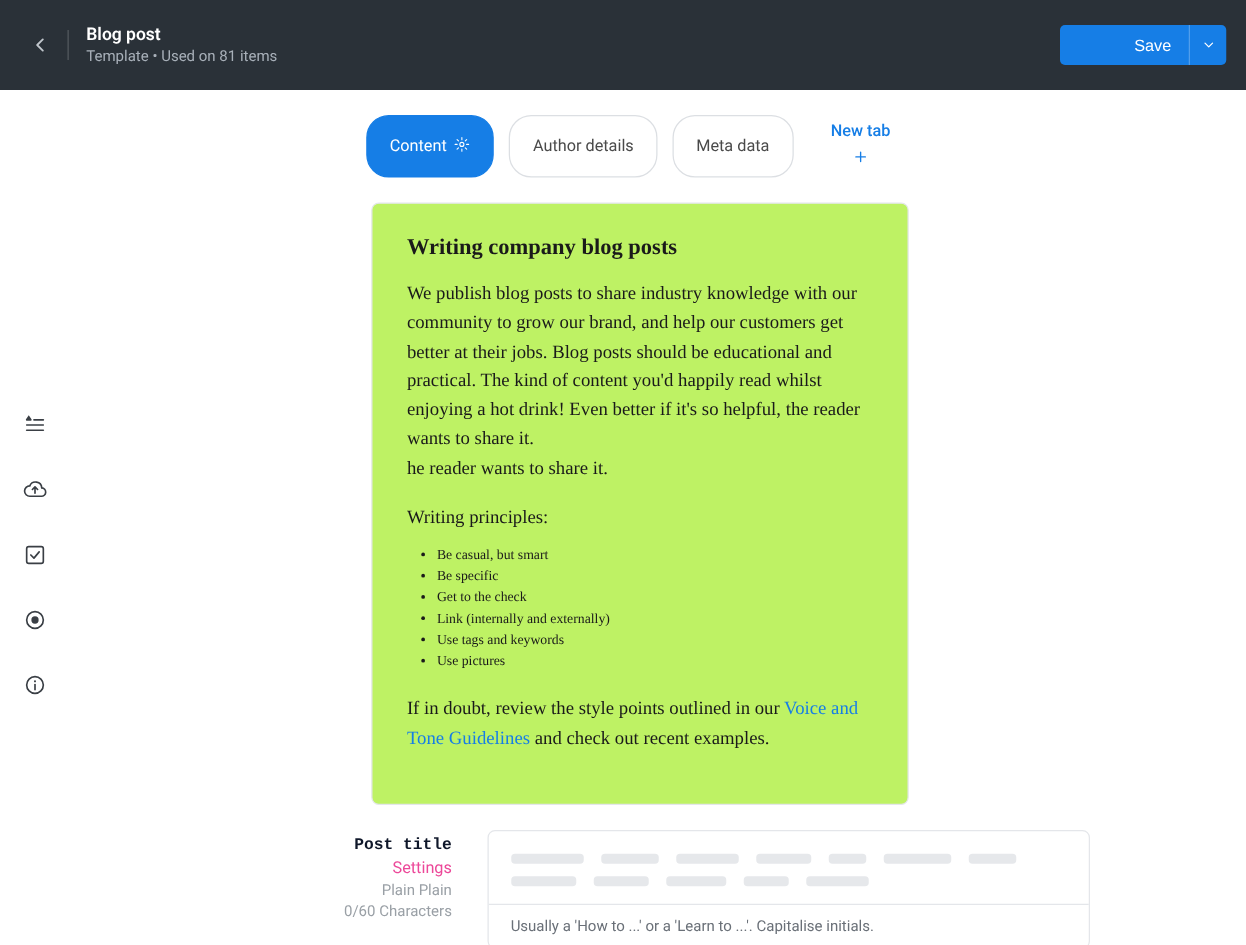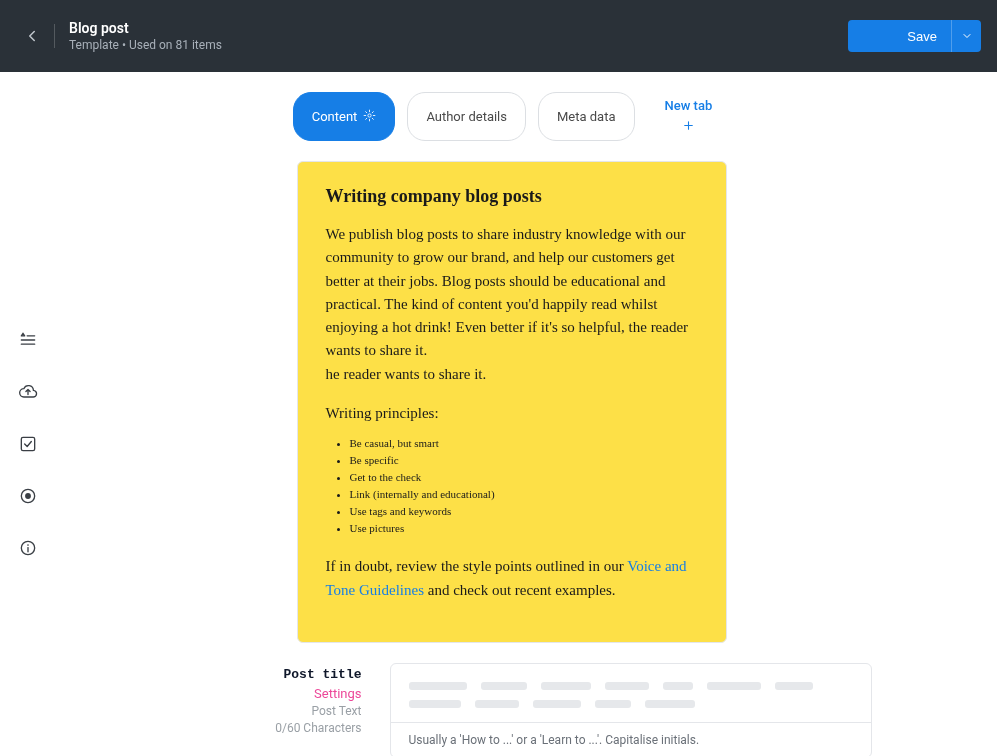--- a/index.html
+++ b/index.html
@@ -134,21 +134,21 @@
     }
     .tab.new .plus {
       color: #167ee6;
     }
 
     .card {
       max-width: 720px;
       margin: 0 auto 20px auto;
       border: 1px solid #e4e6ea;
       border-radius: 6px;
-      background: #fde047;
+      background: #bef264;
     }
 
     .instructions {
       padding: 24px 28px;
       font-family: Georgia, 'Times New Roman', serif;
       color: #1a1a1a;
     }
     .instructions h3 {
       font-size: 18px;
       font-weight: 600;
@@ -322,35 +322,35 @@
         <h3>Writing company blog posts</h3>
         <p>
           <span>We publish blog posts to share industry knowledge with our community to grow our brand, and help our customers get better at their jobs. Blog posts should be educational and practical. The kind of content you'd happily read whilst enjoying a hot drink! Even better if it's so helpful, the reader wants to share it.</span><br>
           <span>he reader wants to share it.</span>
         </p>
         <p class="principles-label">Writing principles:</p>
         <ul>
           <li>Be casual, but smart</li>
           <li>Be specific</li>
           <li>Get to the check</li>
-          <li>Link (internally and educational)</li>
+          <li>Link (internally and externally)</li>
           <li>Use tags and keywords</li>
           <li>Use pictures</li>
         </ul>
         <p>
           <span>If in doubt, review the style points outlined in our </span><a href="#">Voice and Tone Guidelines</a><span> and check out recent examples.</span>
         </p>
       </div>
     </div>
 
     <div class="field-row">
       <div class="field-sidebar">
         <div class="title">Post title</div>
         <div class="settings-link">Settings</div>
-        <div class="meta">Post Text</div>
+        <div class="meta">Plain Plain</div>
         <div class="meta">0/60 Characters</div>
       </div>
       <div class="field-content">
         <div class="placeholder-box">
           <div class="ph-lines">
             <div class="ph" style="width:58px"></div>
             <div class="ph" style="width:46px"></div>
             <div class="ph" style="width:50px"></div>
             <div class="ph" style="width:44px"></div>
             <div class="ph" style="width:30px"></div>

